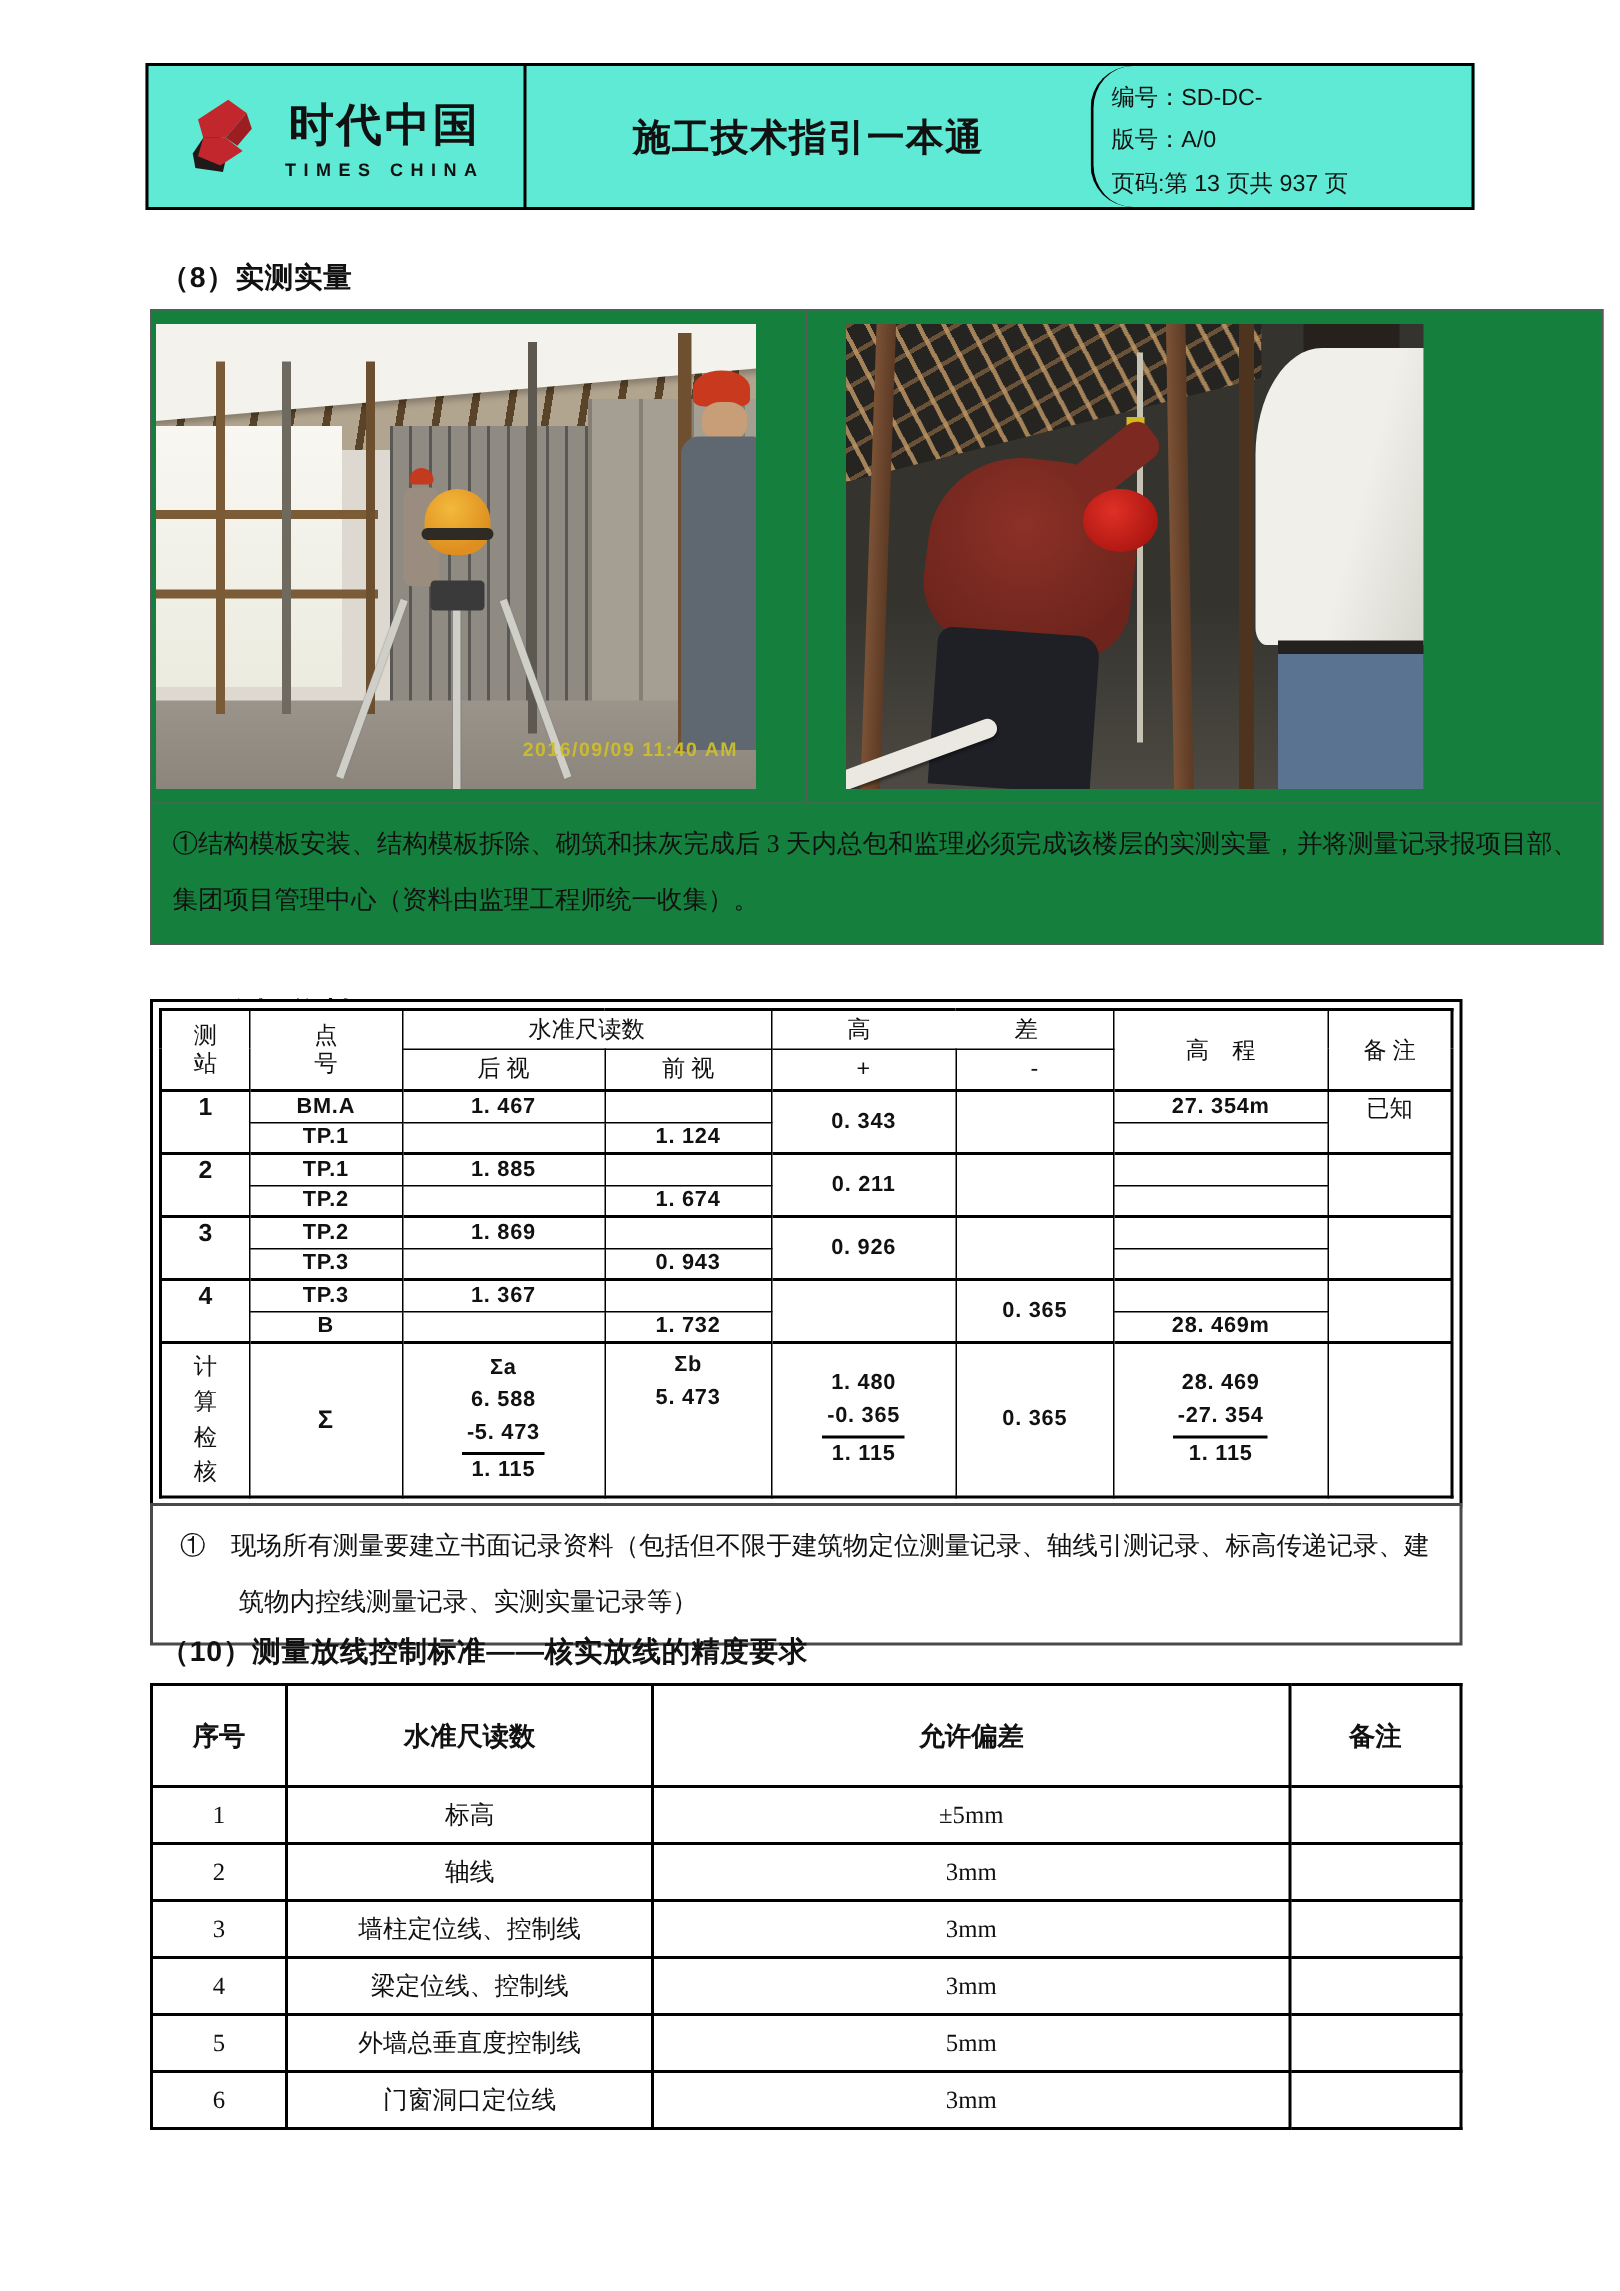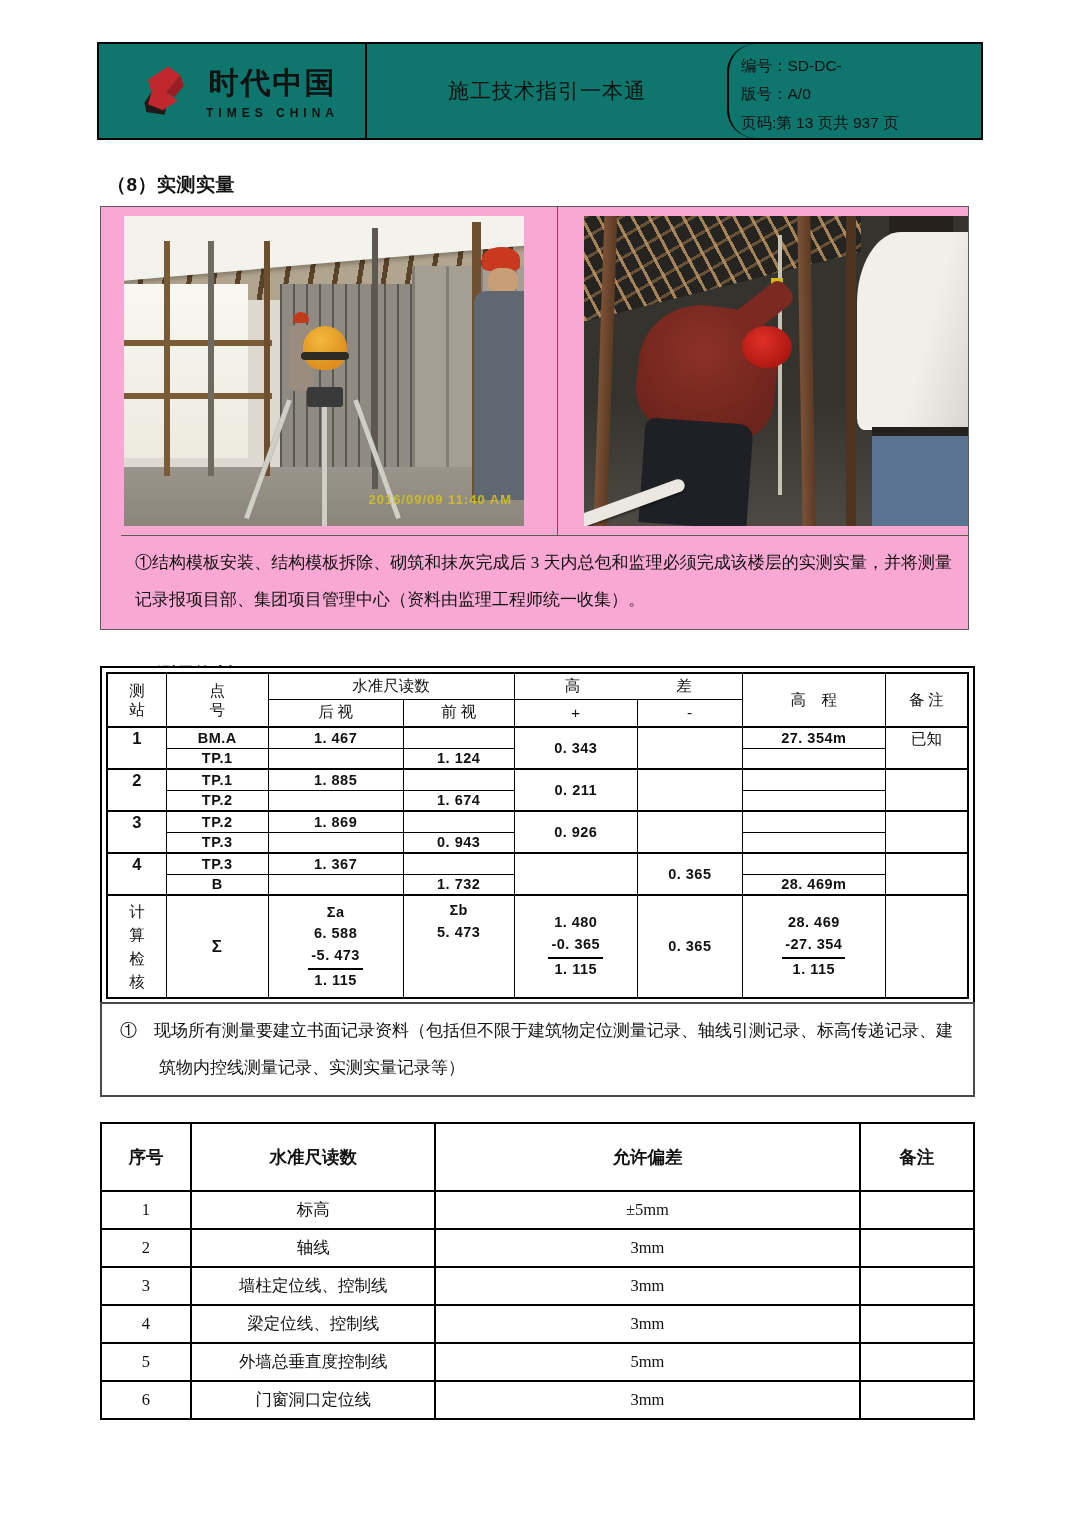--- a/index.html
+++ b/index.html
@@ -6,44 +6,44 @@
   html,body { background:#ffffff; }
   .page {
     position:relative; width:1080px; height:1527px; margin:0 auto;
     background:#ffffff; overflow:hidden;
     font-family:"Liberation Serif","DejaVu Serif",serif; color:#1a1a1a;
   }
 
   
   .doc-header {
     position:absolute; left:97px; top:42px; width:886px; height:98px;
-    border:2px solid #000; display:flex; background:#0f766e;padding-left:16px;
+    border:2px solid #000; display:flex; background:#5eead4;
   }
   .hdr-logo-cell { width:252px; border-right:2px solid #000; display:flex; align-items:center; justify-content:center; gap:9px; }
   .logo-mark { width:56px; height:60px; flex:0 0 auto; }
   .brand-txt { display:flex; flex-direction:column; align-items:center; }
   .brand-cn { font-family:"Liberation Sans","DejaVu Sans",sans-serif; font-weight:bold; font-size:30px; letter-spacing:2px; color:#111; white-space:nowrap; }
   .brand-en { font-family:"Liberation Sans","DejaVu Sans",sans-serif; font-weight:bold; font-size:12px; letter-spacing:5px; color:#111; margin-top:2px; white-space:nowrap; }
   .hdr-title-cell { flex:1; display:flex; align-items:center; justify-content:center; }
-  .doc-title { font-family:"Liberation Sans","DejaVu Sans",sans-serif; font-weight:normal; font-size:21px; letter-spacing:1px; color:#111; }
+  .doc-title { font-family:"Liberation Sans","DejaVu Sans",sans-serif; font-weight:bold; font-size:25px; letter-spacing:1px; color:#111; }
   .hdr-info-cell { width:254px; border-left:2px solid #000; padding:8px 6px 6px 12px;
     font-family:"Liberation Sans","DejaVu Sans",sans-serif; font-size:15.5px; line-height:1.83; color:#111;border-radius:28px; }
 
   
   .sec-heading {
     position:absolute; left:107px;
     font-family:"Liberation Sans","DejaVu Sans",sans-serif; font-weight:bold;
     font-size:19px; color:#111; letter-spacing:.5px;
   }
   #h8  { top:172px; }
   #h9  { top:662px; }
   #h10 { top:1088px; }
 
   
-  .photo-box { position:absolute; left:100px; top:206px; width:869px; border:1px solid #5a5a5a; background:#f9a8d4;padding-left:20px; }
+  .photo-box { position:absolute; left:100px; top:206px; width:969px; border:1px solid #5a5a5a; background:#15803d; }
   .photo-row { display:flex; height:328px; }
   .pcell { position:relative; overflow:hidden; }
   .pcell-l { width:437px; border-right:1px solid #5a5a5a; }
   .pcell-r { flex:1; }
   .caption-cell { border-top:1px solid #5a5a5a; padding:8px 16px 10px 14px;
     font-size:17px; line-height:2.2; text-align:justify; color:#111; }
 
   
   .pimg-l { position:absolute; left:3px; top:9px; width:400px; height:310px; background:#ddd9d0; overflow:hidden; }
   .lp-ceiling { position:absolute; left:0; top:0; width:100%; height:27%;
@@ -359,20 +359,21 @@
         <td class="sum-cell"></td>
       </tr>
     </tbody>
       </table>
   </div>
 
   <div class="note-box">
     <div class="hang">①　现场所有测量要建立书面记录资料（包括但不限于建筑物定位测量记录、轴线引测记录、标高传递记录、建筑物内控线测量记录、实测实量记录等）</div>
   </div>
 
+  <div class="sec-heading" id="h10">（10）测量放线控制标准——核实放线的精度要求</div>
 
   <table class="tol">
     <colgroup>
       <col style="width:10.3%">
         <col style="width:28%">
         <col style="width:48.6%">
         <col style="width:13.1%">
     </colgroup>
     <tbody>
         <tr>

